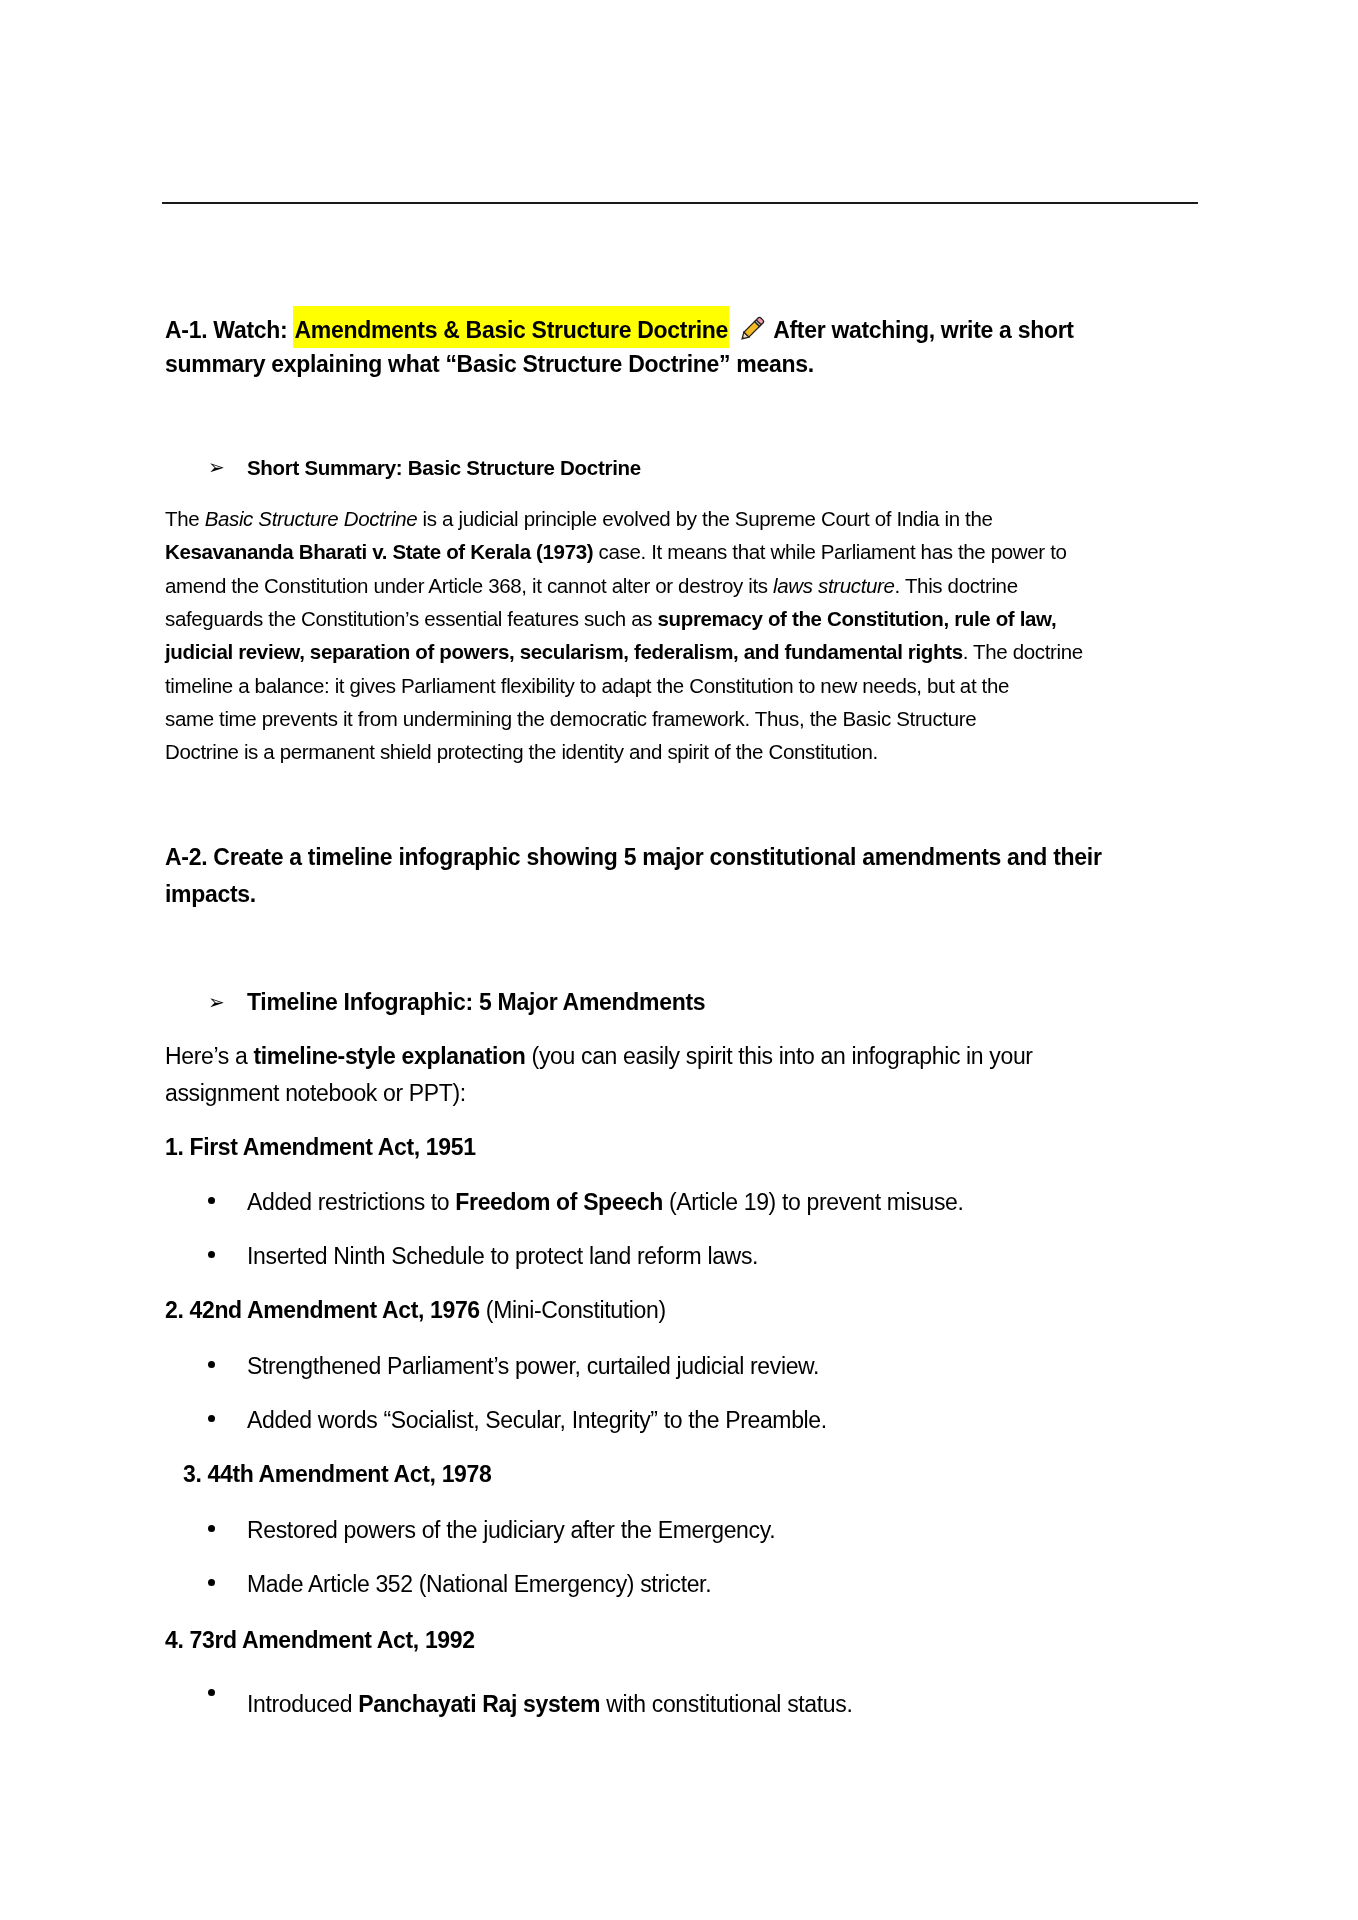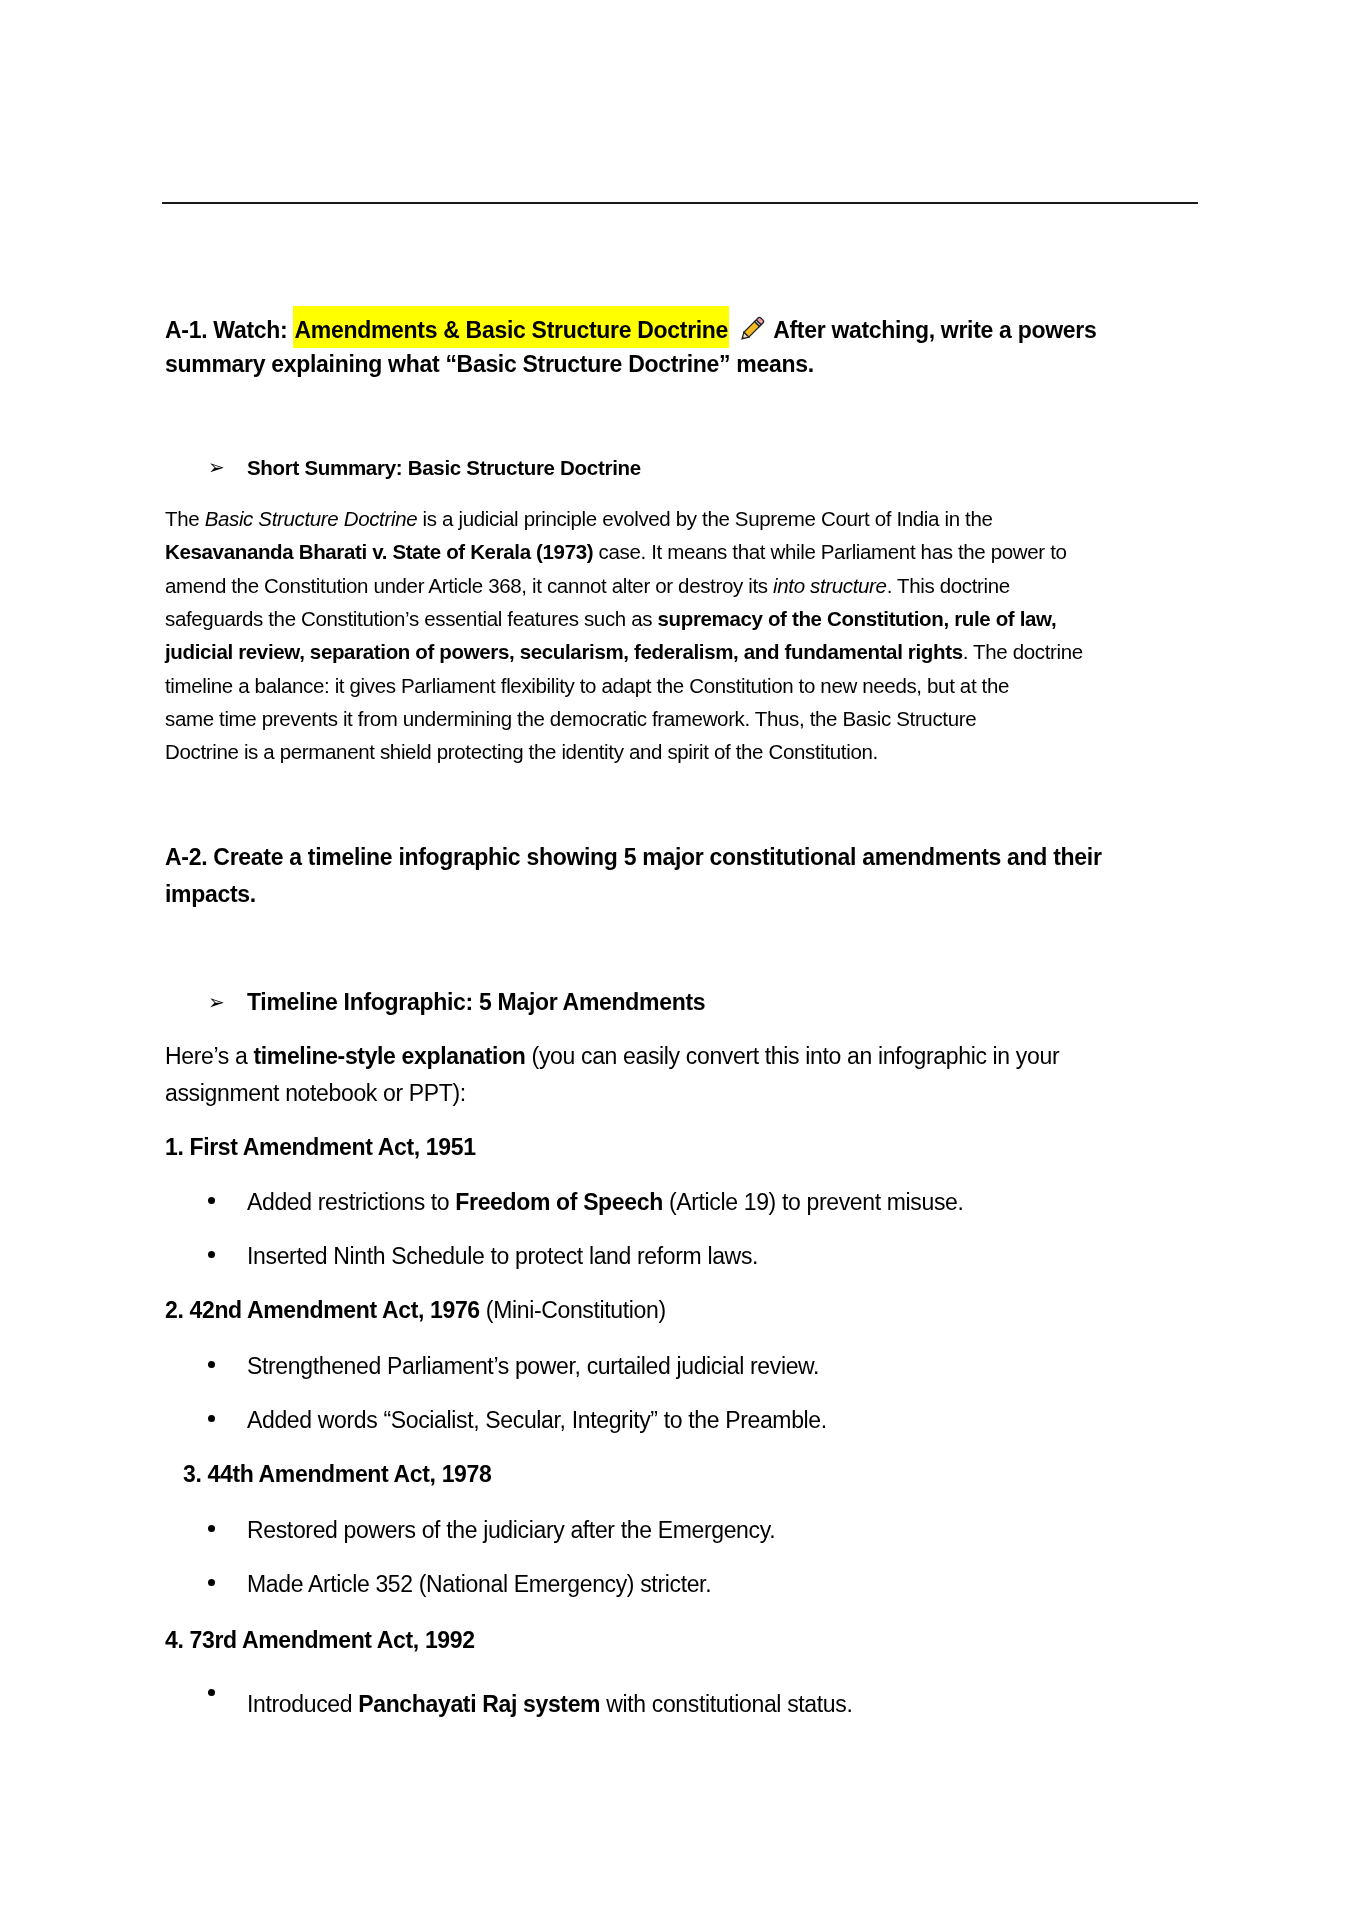--- a/index.html
+++ b/index.html
@@ -24,45 +24,45 @@
 
 <div class="line h" style="left:165px; top:314px;">
   <span>A-1. Watch: </span><span class="hl">Amendments &amp; Basic Structure Doctrine</span><span class="pencil"><svg width="30" height="30" viewBox="0 0 30 30">
         <g transform="rotate(45 15 15)">
           <rect x="11.5" y="1" width="7" height="5" rx="2" fill="#f29aa8" stroke="#222" stroke-width="1.3"></rect>
           <rect x="11.5" y="5.5" width="7" height="2.5" fill="#bbb" stroke="#222" stroke-width="1.3"></rect>
           <rect x="11.5" y="8" width="7" height="15" fill="#f5b922" stroke="#222" stroke-width="1.3"></rect>
           <polygon points="11.5,23 18.5,23 15,29" fill="#f3d9b1" stroke="#222" stroke-width="1.3"></polygon>
           <polygon points="14,27 16,27 15,29" fill="#222"></polygon>
         </g>
-      </svg></span><span>After watching, write a powers</span>
+      </svg></span><span>After watching, write a short</span>
 </div>
 <div class="line h" style="left:165px; top:351px;">summary explaining what “Basic Structure Doctrine” means.</div>
 
 <div class="arrow" style="left:208px; top:455px;">➢</div>
 <div class="line" style="left:247px; top:456px; font-weight:bold; font-size:20.5px; letter-spacing:-0.3px;">Short Summary: Basic Structure Doctrine</div>
 
 <div>
   <div class="line p" style="left:165px; top:507px;"><span>The </span><i>Basic Structure Doctrine</i><span> is a judicial principle evolved by the Supreme Court of India in the</span></div>
   <div class="line p" style="left:165px; top:540px;"><b>Kesavananda Bharati v. State of Kerala (1973)</b><span> case. It means that while Parliament has the power to</span></div>
-  <div class="line p" style="left:165px; top:574px;"><span>amend the Constitution under Article 368, it cannot alter or destroy its </span><i>into structure</i><span>. This doctrine</span></div>
+  <div class="line p" style="left:165px; top:574px;"><span>amend the Constitution under Article 368, it cannot alter or destroy its </span><i>laws structure</i><span>. This doctrine</span></div>
   <div class="line p" style="left:165px; top:607px;"><span>safeguards the Constitution’s essential features such as </span><b>supremacy of the Constitution, rule of law,</b></div>
   <div class="line p" style="left:165px; top:640px;"><b>judicial review, separation of powers, secularism, federalism, and fundamental rights</b><span>. The doctrine</span></div>
   <div class="line p" style="left:165px; top:674px;">timeline a balance: it gives Parliament flexibility to adapt the Constitution to new needs, but at the</div>
   <div class="line p" style="left:165px; top:707px;">same time prevents it from undermining the democratic framework. Thus, the Basic Structure</div>
   <div class="line p" style="left:165px; top:740px;">Doctrine is a permanent shield protecting the identity and spirit of the Constitution.</div>
 </div>
 
 <div class="line h" style="left:165px; top:844px;">A-2. Create a timeline infographic showing 5 major constitutional amendments and their</div>
 <div class="line h" style="left:165px; top:881px;">impacts.</div>
 
 <div class="arrow" style="left:208px; top:990px;">➢</div>
 <div class="line" style="left:247px; top:989px; font-weight:bold; font-size:23px; letter-spacing:-0.3px;">Timeline Infographic: 5 Major Amendments</div>
 
-<div class="line t" style="left:165px; top:1043px;"><span>Here’s a </span><b>timeline-style explanation</b><span> (you can easily convert this into an infographic in your</span></div>
+<div class="line t" style="left:165px; top:1043px;"><span>Here’s a </span><b>timeline-style explanation</b><span> (you can easily spirit this into an infographic in your</span></div>
 <div class="line t" style="left:165px; top:1080px;">assignment notebook or PPT):</div>
 
 <div class="line t" style="left:165px; top:1134px; font-weight:bold;">1. First Amendment Act, 1951</div>
 <div class="dot" style="left:208px; top:1197px;"></div>
 <div class="line t" style="left:247px; top:1189px;text-align:right;"><span>Added restrictions to </span><b>Freedom of Speech</b><span> (Article 19) to prevent misuse.</span></div>
 <div class="dot" style="left:208px; top:1251px;"></div>
 <div class="line t" style="left:247px; top:1243px;">Inserted Ninth Schedule to protect land reform laws.</div>
 
 <div class="line t" style="left:165px; top:1297px;"><b>2. 42nd Amendment Act, 1976</b><span> (Mini-Constitution)</span></div>
 <div class="dot" style="left:208px; top:1361px;"></div>

